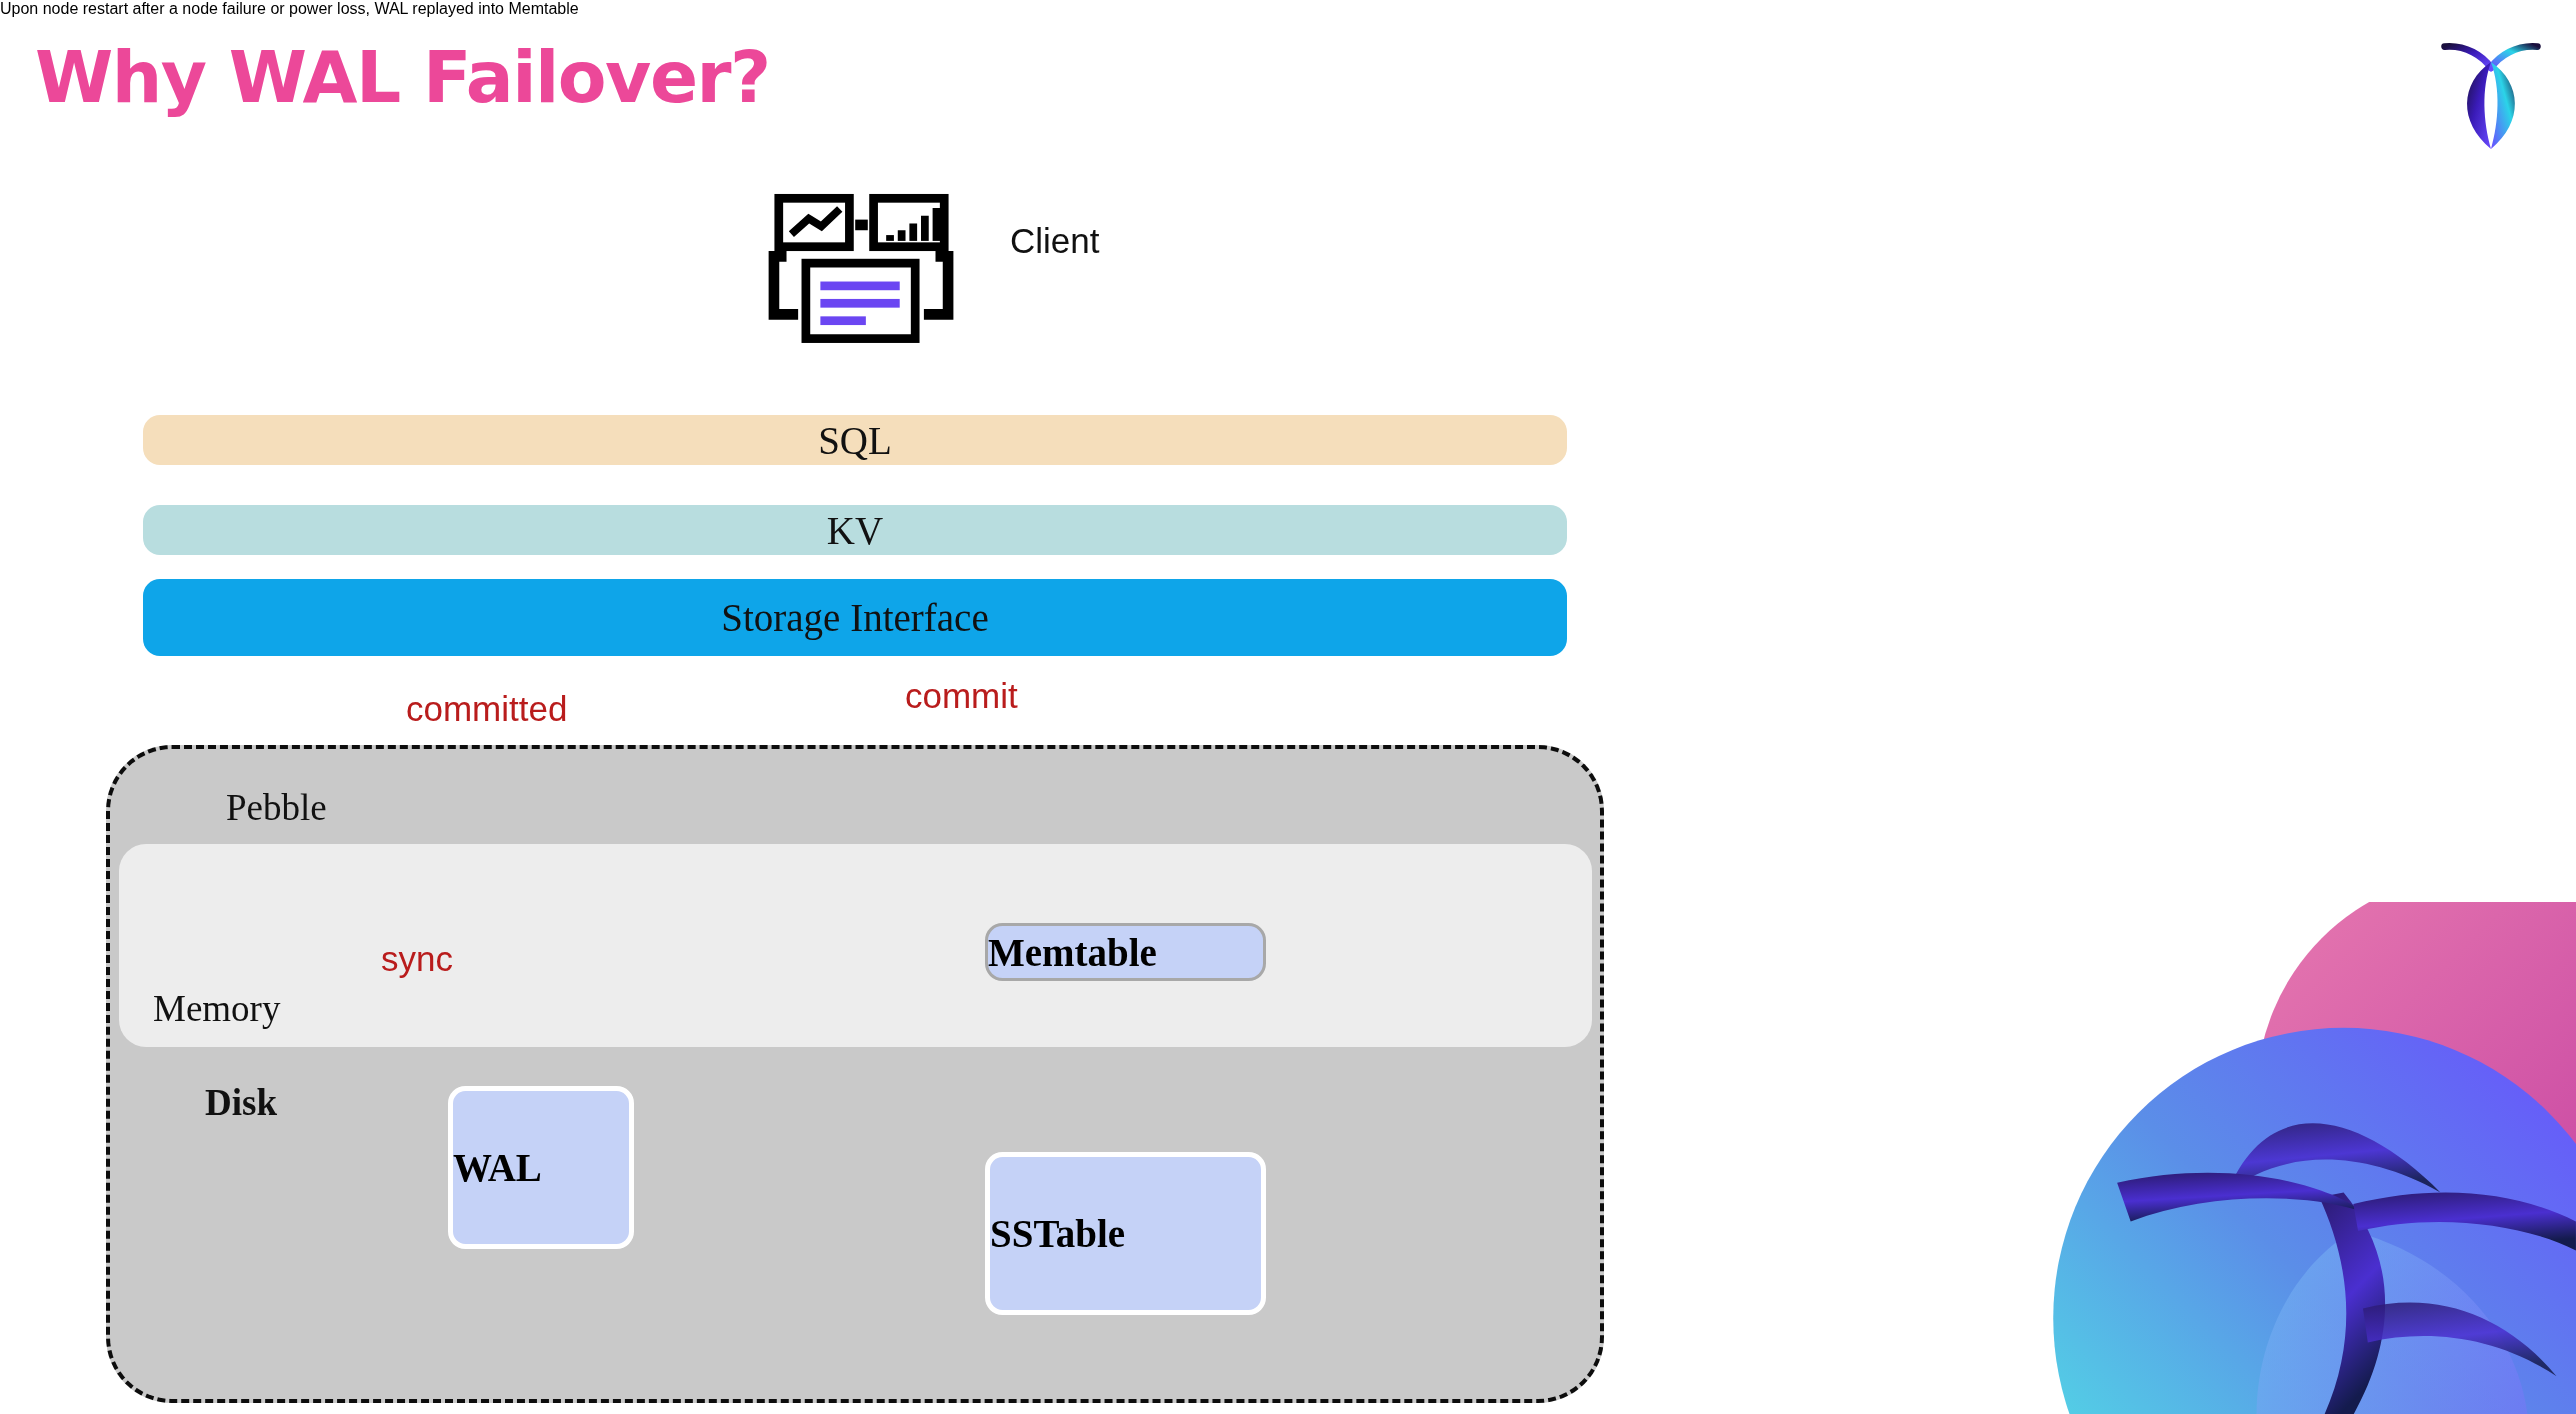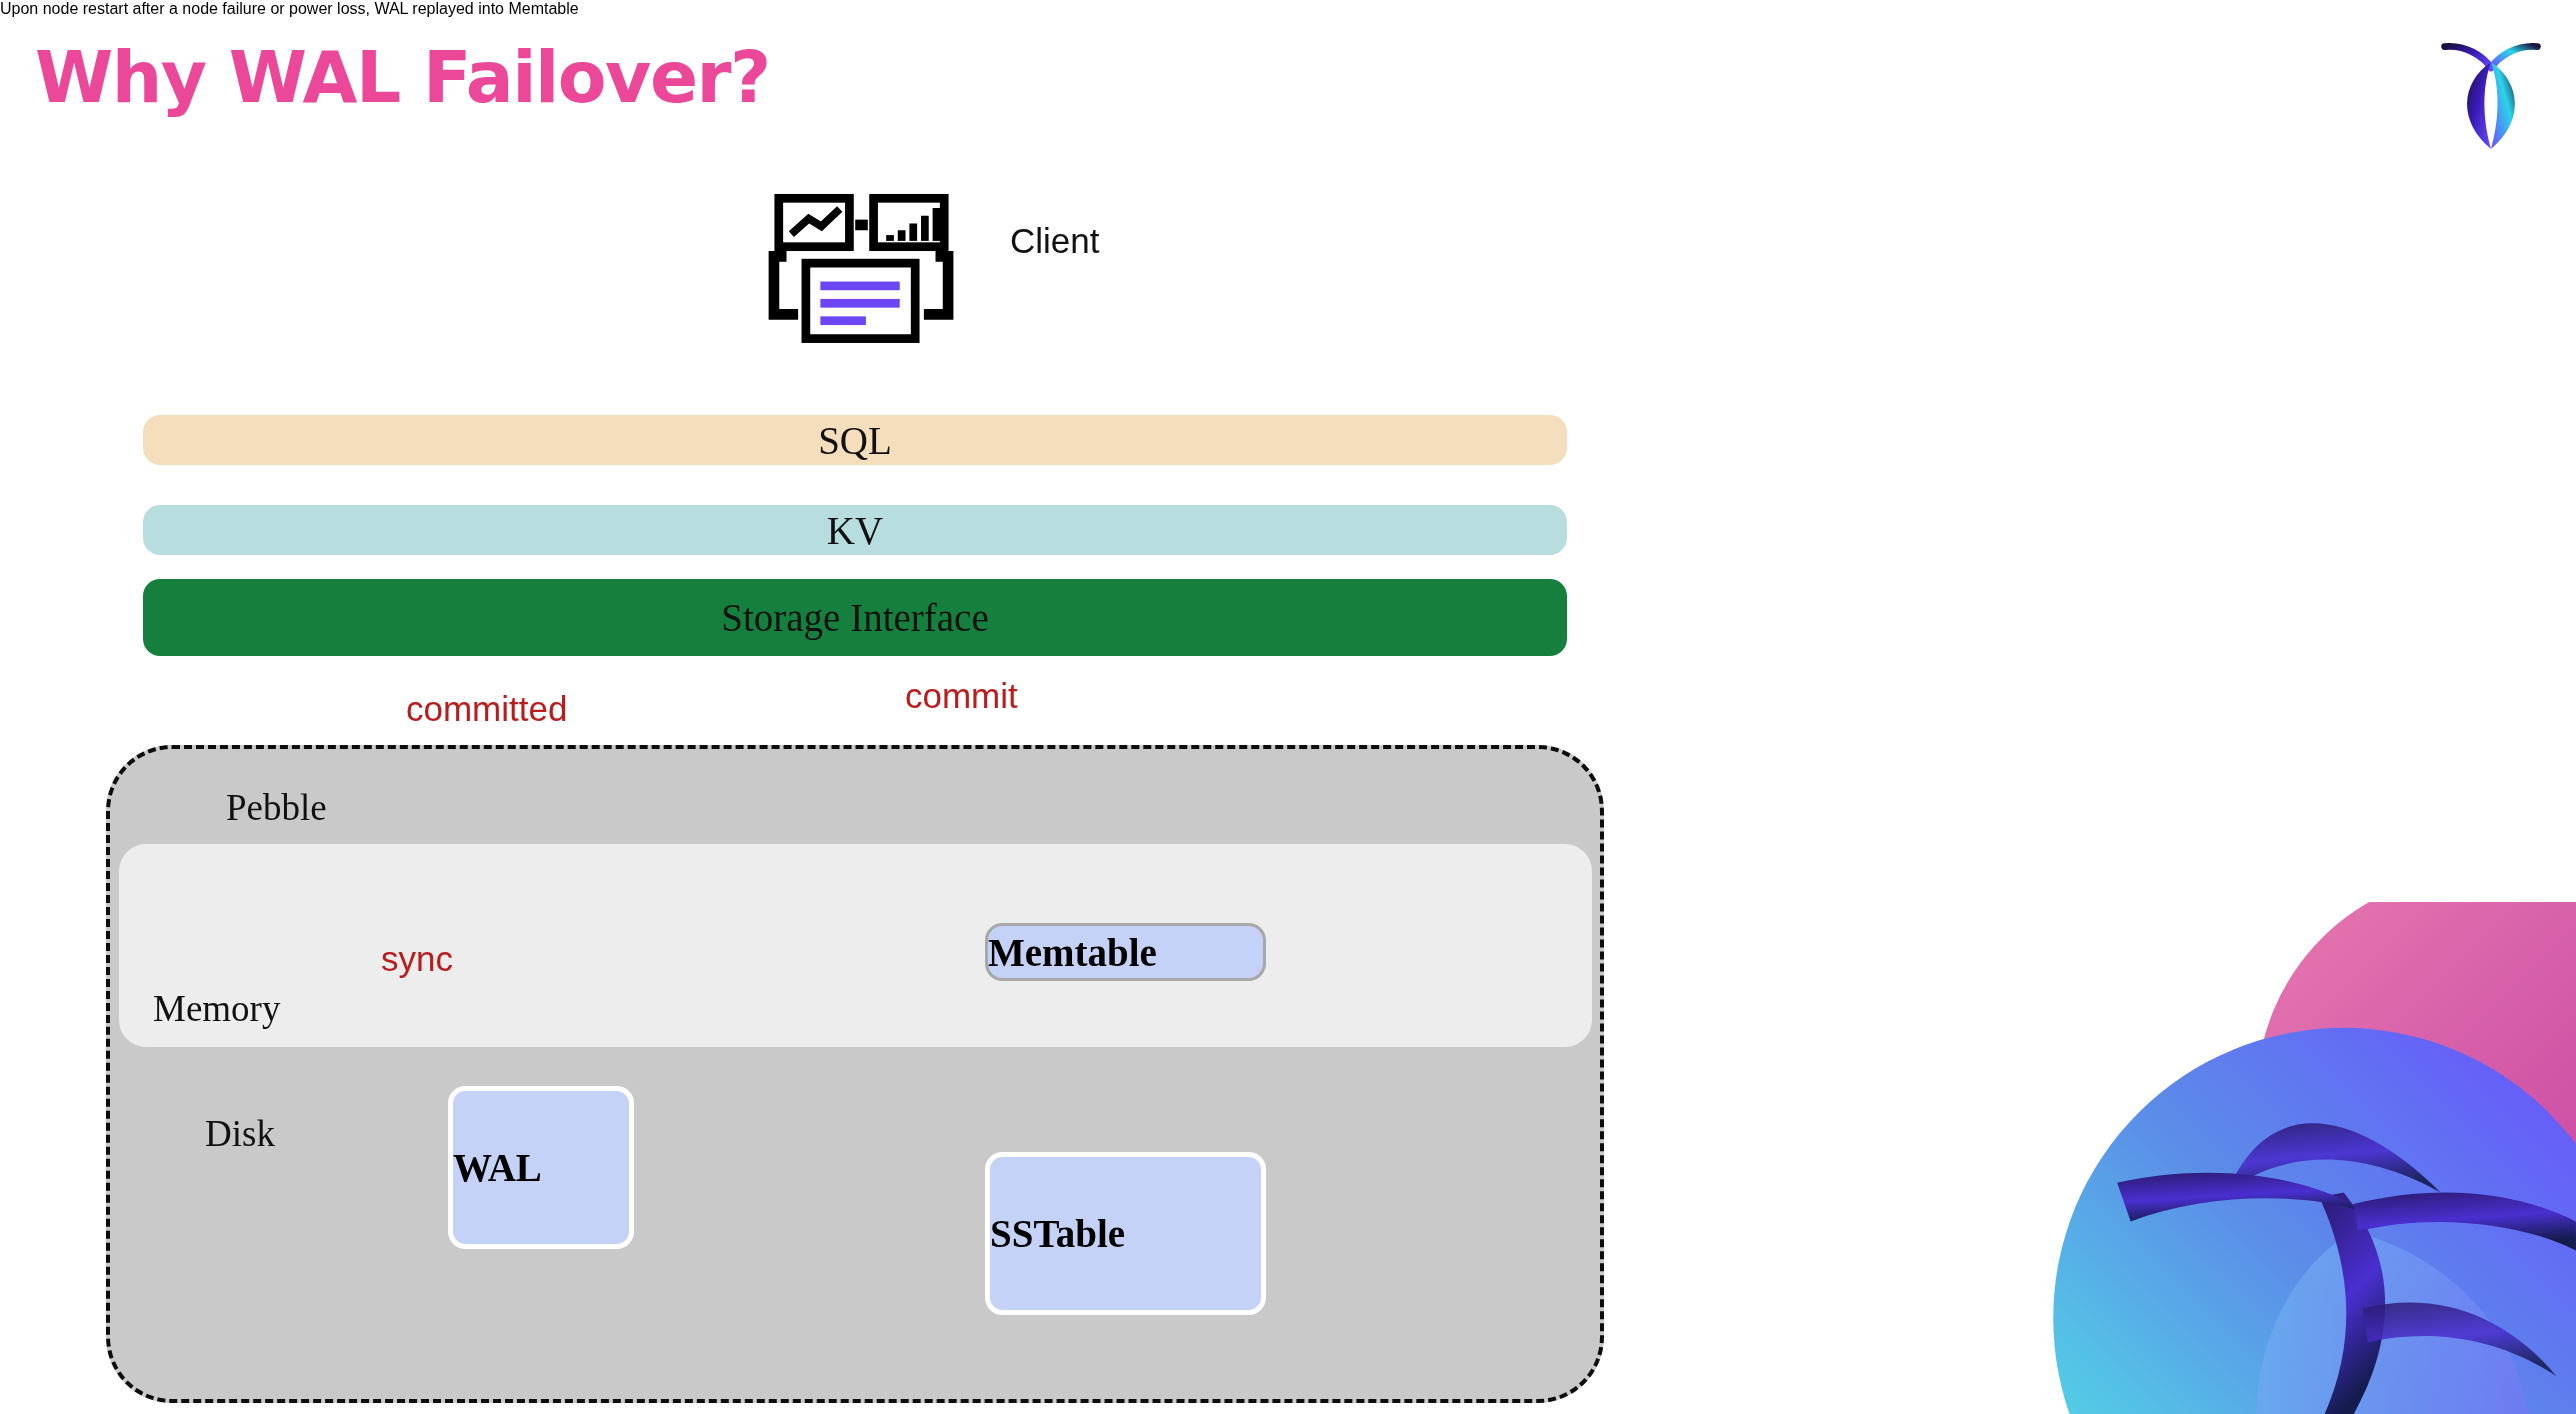--- a/index.html
+++ b/index.html
@@ -74,21 +74,21 @@
     border-radius: 17px;
     display: flex;
     align-items: center;
     justify-content: center;
     font-family: "Liberation Serif", serif;
     font-size: 39px;
     color: #111111;
   }
   #layer-sql { top: 415px; height: 50px; background: #F5DEBB; }
   #layer-kv  { top: 505px; height: 50px; background: #B8DDDF; align-items: center; }
-  #layer-storage { top: 579px; height: 77px; background: #15803d; }
+  #layer-storage { top: 579px; height: 77px; background: #0ea5e9; }
 
   
   #pebble-container {
     position: absolute;
     left: 106px;
     top: 745px;
     width: 1498px;
     height: 658px;
     border: 4.8px dashed #0d0d0d;
     border-radius: 66px;
@@ -105,21 +105,21 @@
     border-radius: 27px;
   }
   .region-label {
     position: absolute;
     font-family: "Liberation Serif", serif;
     font-size: 37px;
     color: #111111;
   }
   #label-pebble { left: 226px; top: 786px; }
   #label-memory { left: 153px; top: 987px; }
-  #label-disk   { left: 205px; top: 1112px; }
+  #label-disk   { left: 205px; top: 1081px; font-weight: bold; }
 
   
   .node-box {
     position: absolute;
     background: #C5D2F7;
     border-radius: 17.4px;
     display: flex;
     align-items: center;
     justify-content: flex-start;
     font-family: "Liberation Serif", serif;

